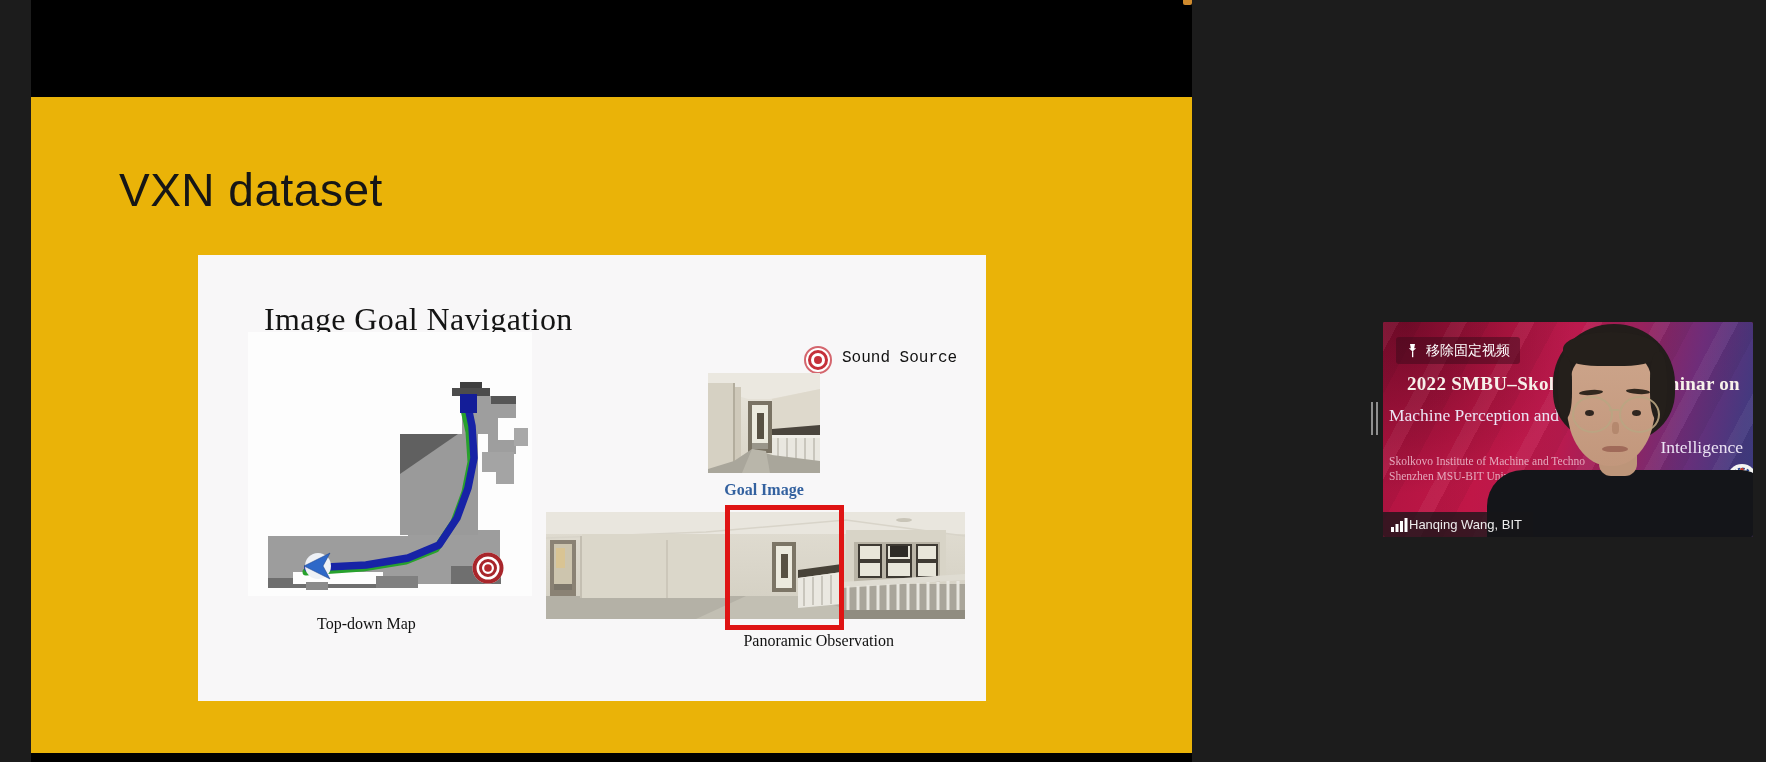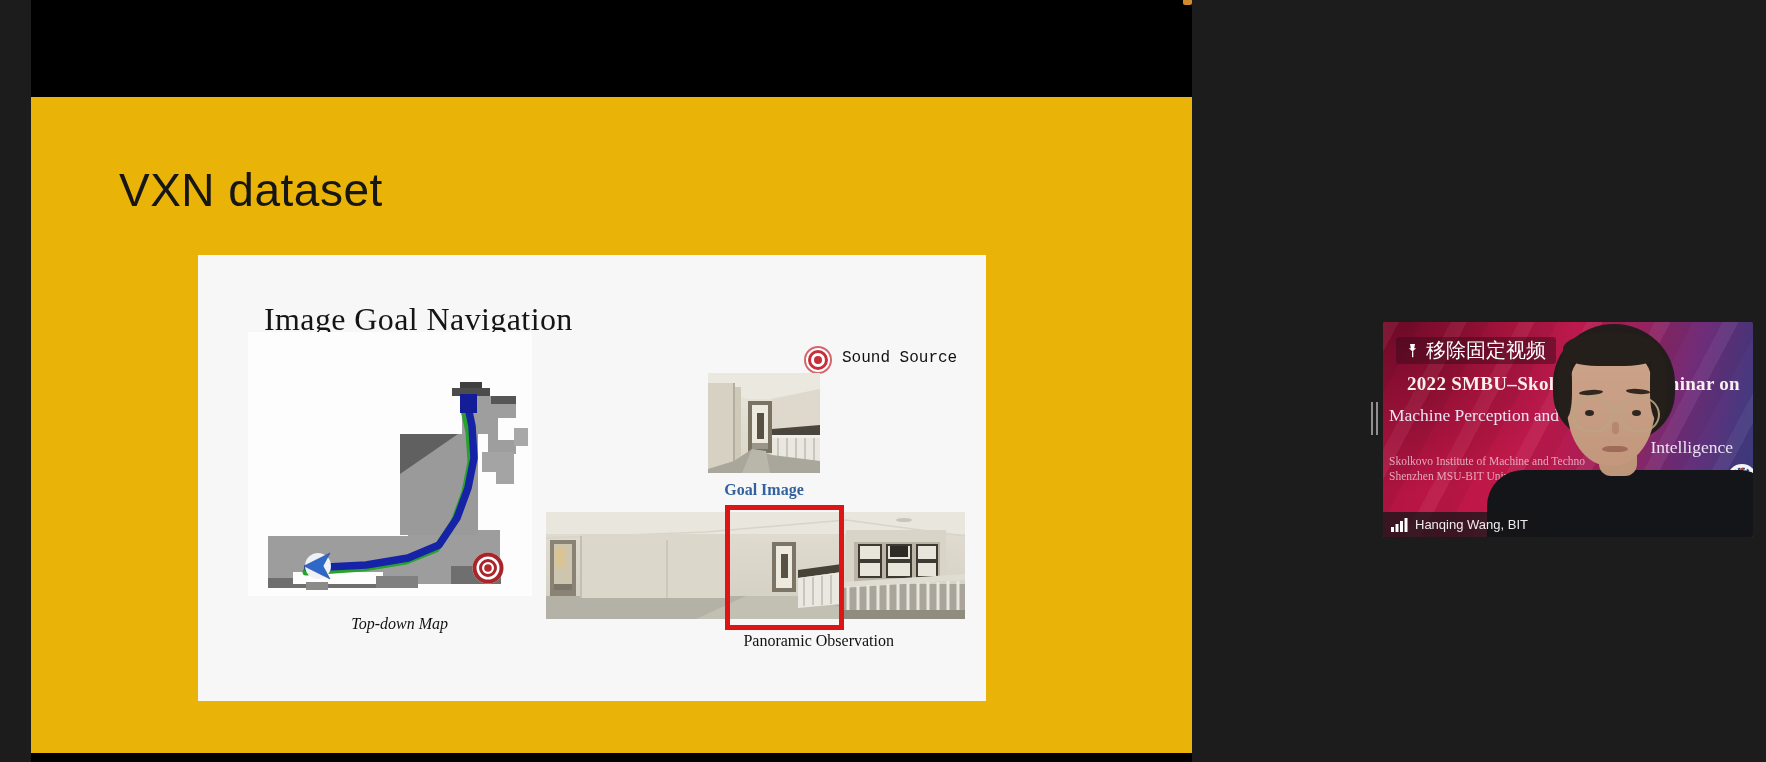--- a/index.html
+++ b/index.html
@@ -9,42 +9,42 @@
 
   
   .top-bar{left:31px;top:0;width:1161px;height:97px;background:#000;}
   .bottom-bar{left:31px;top:753px;width:1161px;height:9px;background:#000;}
   .notif-dot{left:1183px;top:0;width:9px;height:5px;background:#cf8a2d;border-radius:0 0 2px 2px;}
   .slide{left:31px;top:97px;width:1161px;height:656px;background:#eab308;}
   .slide-title{left:88px;top:66px;font-size:46px;font-weight:300;color:#161616;letter-spacing:.5px;}
   .fig-bg{left:167px;top:158px;width:788px;height:446px;background:#f8f7f8;}
   .fig-heading{left:233px;top:204px;font-family:"Liberation Serif",serif;font-size:32px;color:#141414;letter-spacing:.4px;}
   .serif-caption{font-family:"Liberation Serif",serif;font-size:16px;color:#111;}
-  .map-caption{left:252px;top:518px;width:165px;text-align:right;font-style:italic;}
+  .map-caption{left:286px;top:518px;width:165px;text-align:left;}
   .sound-label{left:811px;top:252px;font-family:Liberation Mono, monospace;}
   .goal-label{left:677px;top:384px;width:112px;text-align:center;font-weight:bold;color:#33619f;}
   .pano-caption{left:663px;top:535px;width:200px;text-align:right;}
   .red-box{left:694px;top:408px;width:109px;height:115px;border:5px solid #df1414;z-index:5;}
 
   
   .handle{left:1371px;top:402px;display:flex;gap:3px;}
   .handle i{display:block;width:2px;height:33px;background:#8f8f8f;}
   .video{left:1383px;top:322px;width:370px;height:215px;border-radius:2px;overflow:hidden;background:#90163f;}
   .vbg{inset:0;background:linear-gradient(102deg,#ae1340 0%,#c01747 30%,#bb1a4e 48%,#93235f 64%,#6e2d79 78%,#45397f 92%,#3a3f85 100%);}
   .vstripes{inset:0;background:
       repeating-linear-gradient(118deg, rgba(255,255,255,0.05) 0 14px, rgba(0,0,0,0.05) 14px 34px, transparent 34px 60px),
       radial-gradient(circle at 6% 0%, rgba(40,0,12,0.45), transparent 42%);}
   .bg-title{top:51px;left:0;right:0;height:22px;font-family:"Liberation Serif",serif;font-weight:bold;
             font-size:19px;color:#f7f1ea;letter-spacing:.3px;}
   .bg-title .fl{position:absolute;left:24px;top:0;}
   .bg-title .fr{position:absolute;right:13px;top:0;}
   .bg-sub{top:79px;left:0;right:0;height:22px;font-family:"Liberation Serif",serif;
           font-size:17.5px;color:#ece4f4;}
   .bg-sub .fl{position:absolute;left:6px;top:4px;}
-  .bg-sub .fr{position:absolute;right:20px;top:0;margin-top:36px;}
+  .bg-sub .fr{position:absolute;right:10px;top:0;margin-top:36px;}
   .bg-org{left:6px;font-family:"Liberation Serif",serif;font-size:11.5px;color:#e5a8bc;white-space:nowrap;}
   .bg-tech{left:300px;top:148px;font-weight:bold;font-size:20px;color:#fff;letter-spacing:-.5px;}
   .bg-logo{left:342px;top:140px;}
 
   
   .shoulders{left:104px;top:148px;width:280px;height:90px;background:#141519;border-radius:36px 26px 0 0;}
   .neck{left:216px;top:126px;width:38px;height:28px;background:#bd9579;border-radius:0 0 12px 12px;}
   .hair{left:170px;top:2px;width:122px;height:118px;background:#221d1a;border-radius:50% 50% 42% 42%;}
   .face{left:184px;top:22px;width:88px;height:122px;background:linear-gradient(180deg,#cda58b,#c2977c);
         border-radius:44% 44% 48% 48%;}
@@ -55,22 +55,22 @@
   .lens-l{left:189px;top:74px;} .lens-r{left:236px;top:74px;}
   .g-bridge{left:226px;top:87px;width:10px;height:2px;background:rgba(185,165,130,.9);}
   .brow{width:24px;height:5px;background:#32281f;border-radius:50%;}
   .brow-l{left:196px;top:68px;transform:rotate(-4deg);} .brow-r{left:243px;top:67px;transform:rotate(4deg);}
   .eye{width:9px;height:6px;background:#2f2620;border-radius:50%;}
   .eye-l{left:202px;top:88px;} .eye-r{left:249px;top:88px;}
   .nose{left:229px;top:100px;width:7px;height:12px;background:rgba(150,100,75,.35);border-radius:40%;}
   .mouth{left:219px;top:124px;width:26px;height:6px;background:#a06a59;border-radius:40%/60%;}
 
   .pin-badge{left:13px;top:15px;height:27px;display:flex;align-items:center;gap:7px;padding:0 10px;
-             background:rgba(64,10,26,.52);border-radius:3px;color:#fff;font-size:20px;cursor:pointer;}
-  .name-tag{left:0;top:190px;height:25px;display:flex;align-items:center;gap:6px;padding:0 11px 0 8px;
+             background:rgba(64,10,26,.52);border-radius:3px;color:#fff;font-size:14px;cursor:pointer;}
+  .name-tag{left:0;top:190px;height:25px;display:flex;align-items:center;padding:0 11px 0 8px;
             background:rgba(22,22,24,.78);color:#ececec;font-size:13px;}
 </style>
 </head>
 <body>
 
 <div class="app">
 
   <div class="abs top-bar"></div>
   <div class="abs notif-dot"></div>
   <div class="abs bottom-bar"></div>

